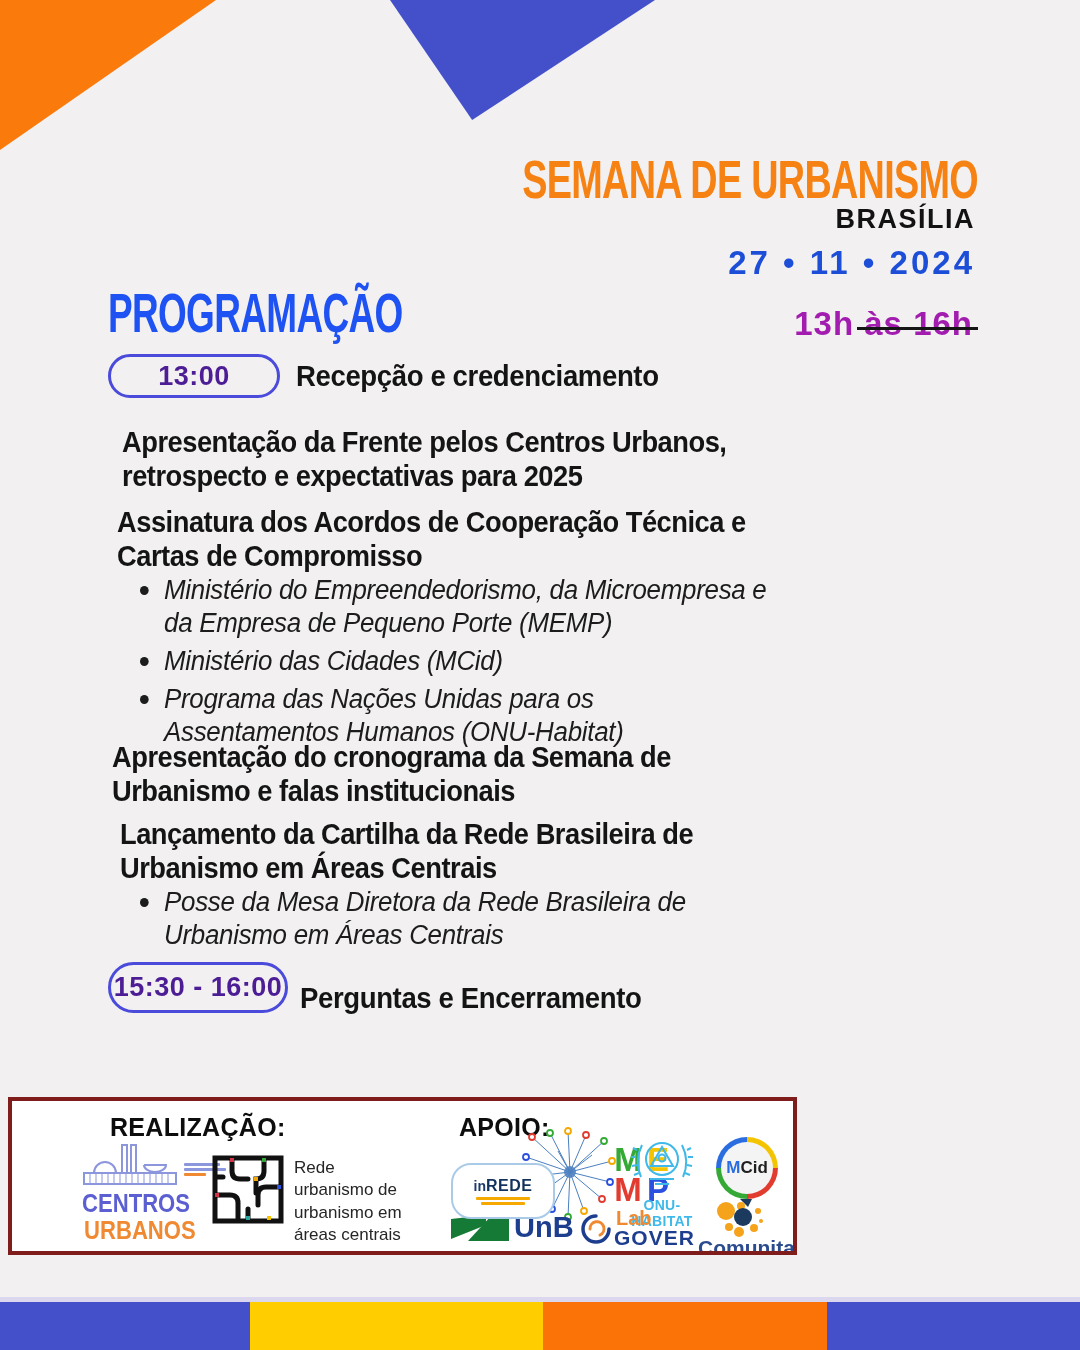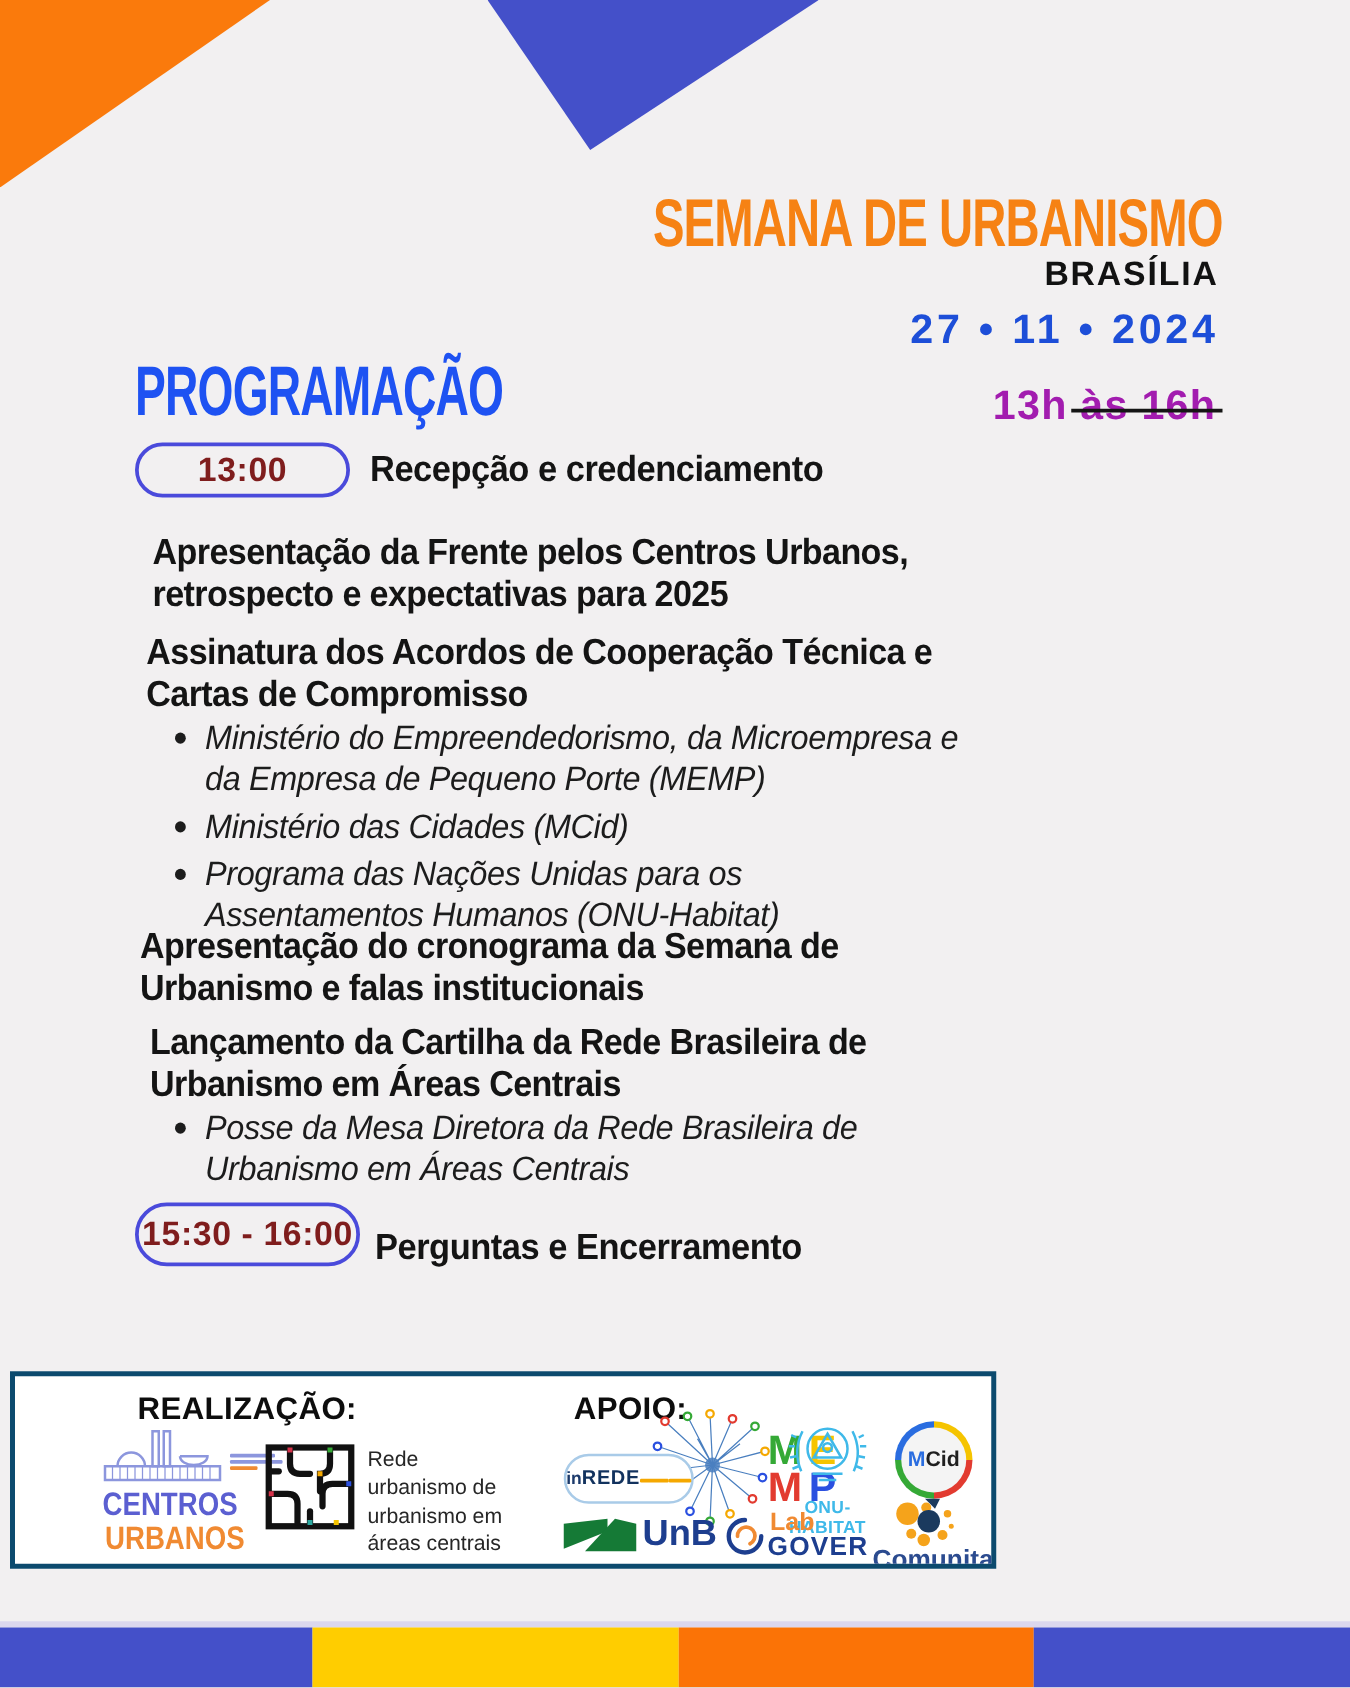--- a/index.html
+++ b/index.html
@@ -21,21 +21,21 @@
   .evt-time{right:107px;top:281px;font-size:33px;font-weight:700;color:#a21caf;letter-spacing:1px;white-space:nowrap;margin-top:24px;}
   .evt-rule{right:102px;top:327px;width:121px;height:3px;background:#151515;}
 
   
   .prog-heading{left:108px;top:280px;font-size:56px;font-weight:800;color:#1E52F2;
     transform:scaleX(0.66);transform-origin:left top;white-space:nowrap;letter-spacing:-1px;}
 
   
   .pill{border:3px solid #4A4ADB;border-radius:26px;background:transparent;
     display:flex;align-items:center;justify-content:center;box-sizing:border-box;}
-  .pill span{font-size:27px;font-weight:700;color:#7f1d1d;letter-spacing:0.5px;white-space:nowrap;}
+  .pill span{font-size:27px;font-weight:700;color:#4c1d95;letter-spacing:0.5px;white-space:nowrap;}
   .pill1{left:108px;top:354px;width:172px;height:44px;}
   .pill2{left:108px;top:962px;width:180px;height:51px;}
   .slot-title{font-size:29px;font-weight:700;color:#141414;letter-spacing:-0.4px;
     transform:scaleX(0.95);transform-origin:left top;white-space:nowrap;}
   .slot1-title{left:296px;top:360px;}
   .slot2-title{left:300px;top:982px;}
 
   
   .section{font-size:29px;font-weight:700;color:#141414;line-height:1.18;letter-spacing:-0.5px;
     transform:scaleX(0.94);transform-origin:left top;white-space:nowrap;}
@@ -47,36 +47,36 @@
   
   .blist{list-style:none;margin:0;padding:0;transform:scaleX(0.96);transform-origin:left top;}
   .blist1{left:140px;top:574px;width:655px;}
   .blist2{left:140px;top:886px;width:575px;}
   .blist li{display:flex;gap:16px;margin-bottom:5px;}
   .bdot{flex:0 0 9px;width:9px;height:9px;border-radius:50%;background:#1c1c1c;margin-top:12px;}
   .btext{font-size:27px;font-style:italic;font-weight:400;color:#1c1c1c;line-height:1.22;letter-spacing:-0.3px;}
 
   
   .footer-box{left:8px;top:1097px;width:789px;height:158px;background:#ffffff;
-    border:4px solid #0c4a6e;box-sizing:border-box;overflow:hidden;}
+    border:4px solid #7f1d1d;box-sizing:border-box;overflow:hidden;}
   .f-label{font-size:25px;font-weight:800;color:#0d0d0d;letter-spacing:0.3px;}
   .lbl-real{left:98px;top:12px;}
   .lbl-apoio{left:447px;top:12px;text-align:center;}
 
   .centros-name1{left:70px;top:87px;font-size:26px;font-weight:800;color:#5B5FD1;
     transform:scaleX(0.85);transform-origin:left top;letter-spacing:0;}
   .centros-name2{left:72px;top:114px;font-size:26px;font-weight:600;color:#F08A32;
     transform:scaleX(0.85);transform-origin:left top;}
   .tiny-bar{height:3px;border-radius:1px;}
 
   .rede-text{left:282px;top:56px;font-size:17px;color:#262626;line-height:1.32;}
   .rede-text span{display:block;}
 
-  .inrede-pill{left:439px;top:62px;width:104px;height:40px;background:#fff;border:2px solid #A9CBE8;
-    border-radius:20px;box-sizing:border-box;display:flex;flex-direction:row;align-items:center;justify-content:center;z-index:2;}
+  .inrede-pill{left:439px;top:62px;width:104px;height:56px;background:#fff;border:2px solid #A9CBE8;
+    border-radius:20px;box-sizing:border-box;display:flex;flex-direction:column;align-items:center;justify-content:center;z-index:2;}
   .inrede-row{display:flex;align-items:baseline;}
   .inrede-in{font-size:14px;font-weight:600;color:#1B3A6B;}
   .inrede-rede{font-size:16px;font-weight:800;color:#12325E;letter-spacing:0.5px;}
 
   .memp{left:601px;top:44px;display:grid;grid-template-columns:30px 30px;grid-auto-rows:30px;}
   .memp span{font-size:33px;font-weight:800;line-height:30px;text-align:center;}
   .memp-m1{color:#35A936;} .memp-e{color:#F5C400;} .memp-m2{color:#E23B30;} .memp-p{color:#2B50E0;}
 
   .onu-label{left:605px;top:96px;width:90px;text-align:center;font-size:14px;font-weight:800;color:#3FB9E9;letter-spacing:0.3px;}
 

